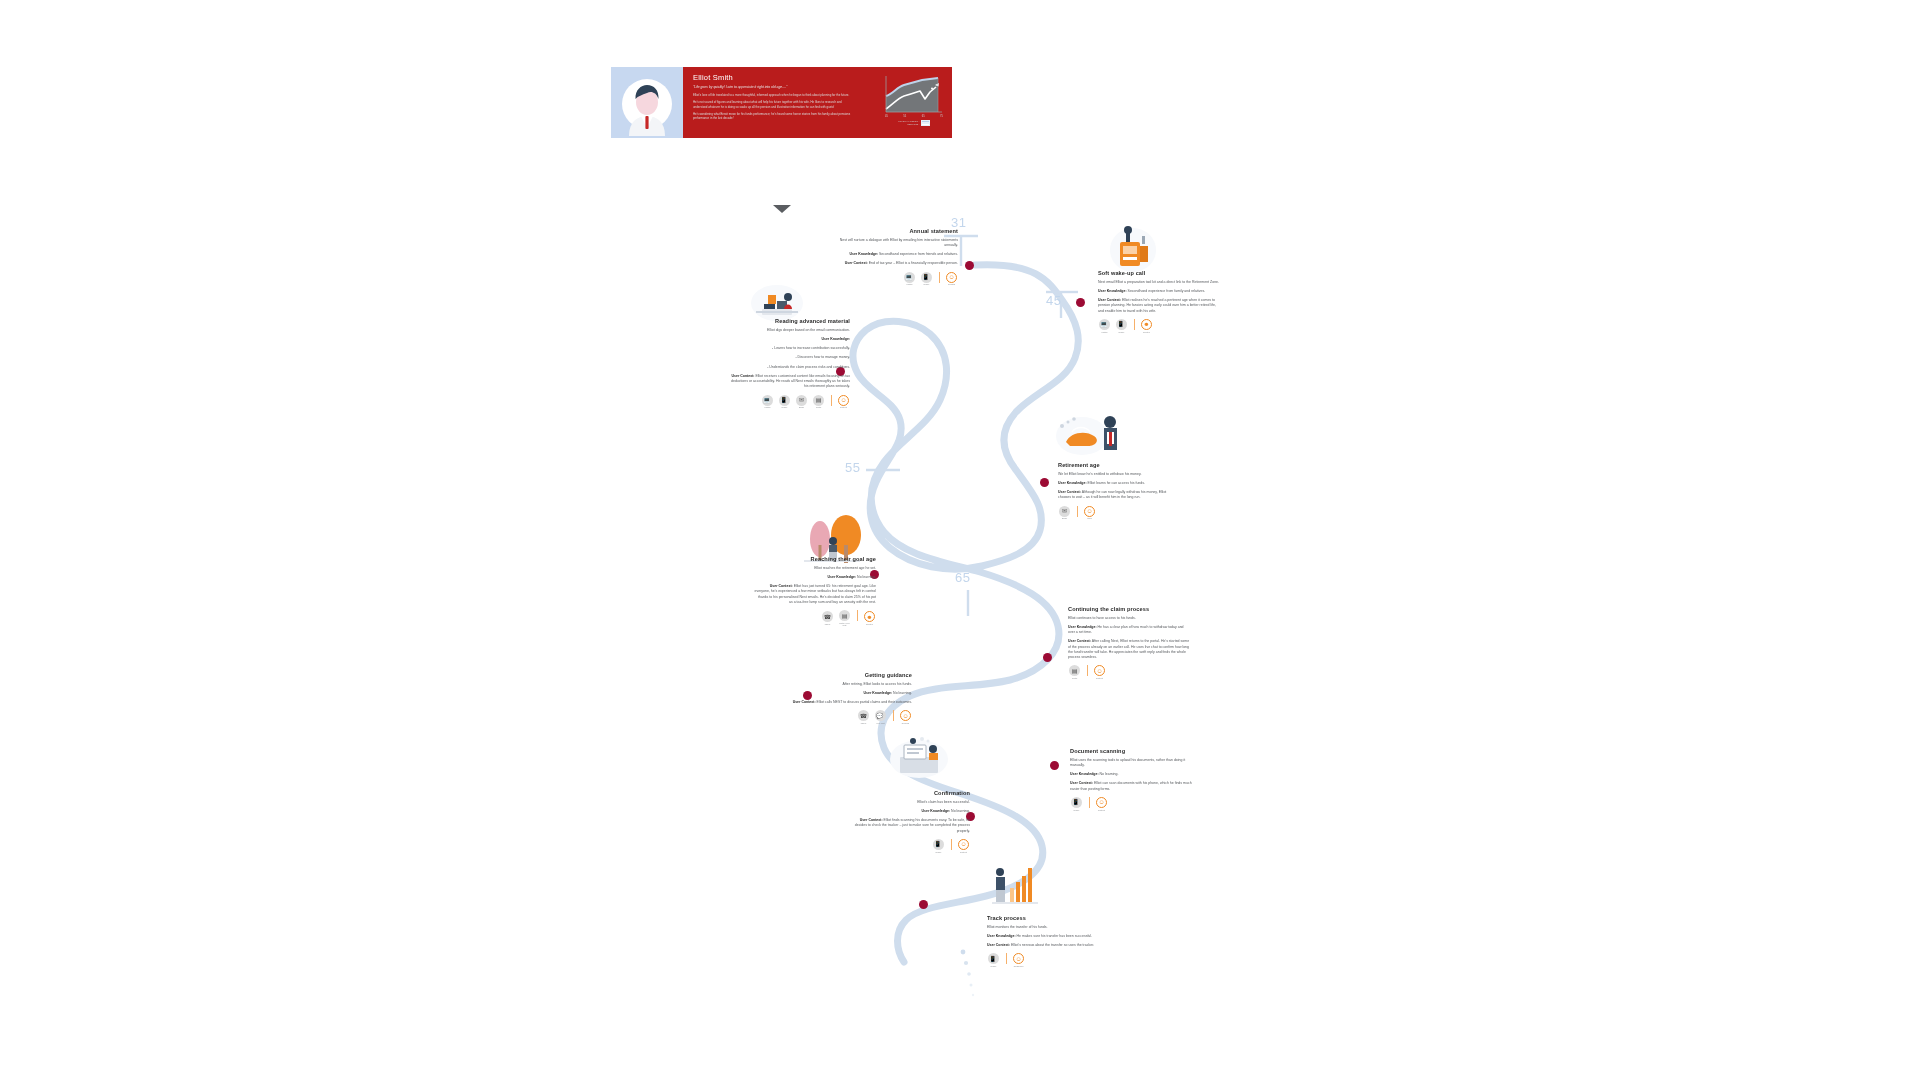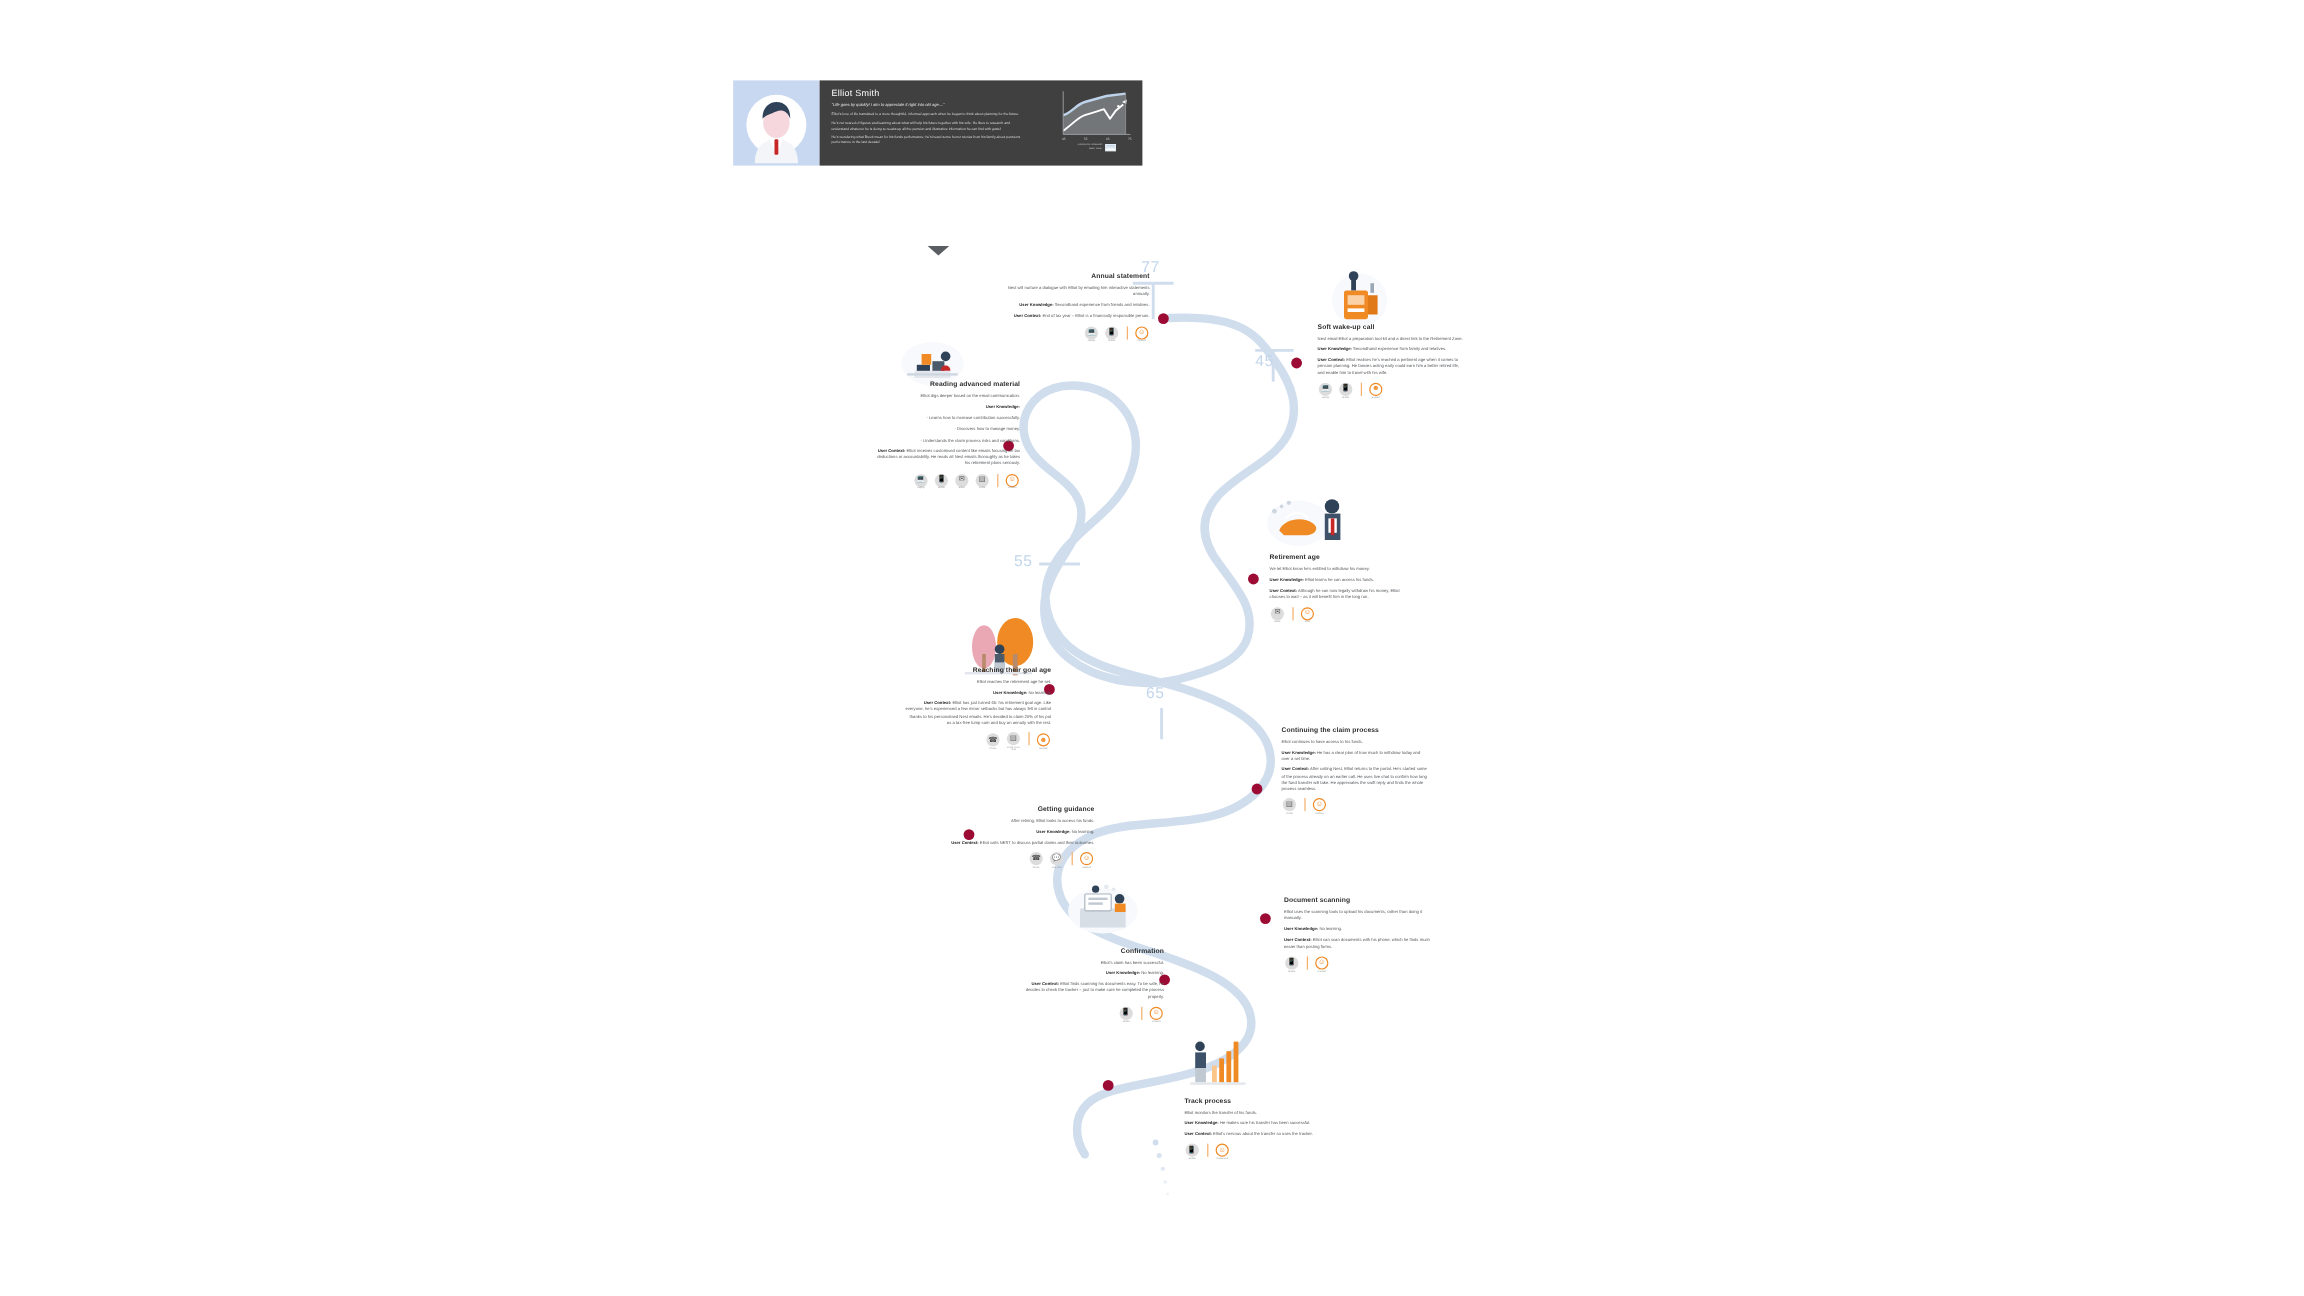--- a/index.html
+++ b/index.html
@@ -10,21 +10,21 @@
     overflow: hidden;
   }
   #canvas { position: relative; width: 1920px; height: 1080px; background: #fff; }
 
   
   .persona { position: absolute; left: 611px; top: 67px; width: 341px; height: 71px; display: flex; }
   .persona-avatar {
     width: 72px; height: 71px; background: #c7d8f0;
     display: flex; align-items: flex-end; justify-content: center; overflow: hidden;
   }
-  .persona-body { flex: 1; background: #404040; padding: 6px 8px 4px 10px; position: relative; }
+  .persona-body { flex: 1; background: #b91c1c; padding: 6px 8px 4px 10px; position: relative; }
   .persona-name { color: #fff; font-size: 7.5px; font-weight: 400; letter-spacing: .2px; margin-bottom: 3px; }
   .persona-quote { color: #e8e8e8; font-size: 3.4px; font-style: italic; margin-bottom: 4px; }
   .persona-para { color: #dcdcdc; font-size: 2.9px; line-height: 1.45; margin-bottom: 3.2px; max-width: 163px; }
   .persona-chart {
     position: absolute; right: 6px; top: 7px; width: 64px; height: 58px;
     display: flex; flex-direction: column; align-items: center;
   }
   .chart-plot { position: relative; width: 60px; height: 40px; }
   .chart-xaxis { display: flex; width: 60px; justify-content: space-between; padding: 1px 1px 0 1px; }
   .chart-xaxis span { font-size: 2.6px; color: #cfcfcf; }
@@ -150,21 +150,21 @@
           <div class="leg-row">
             <span class="leg-label">NEST SIZE :</span>
             <span class="leg-swatch w"></span>
           </div>
         </div>
       </div>
     </div>
     <div class="persona-tail"></div>
   </div>
 
-  <div class="age" style="left:951px; top:215px;">77</div>
+  <div class="age" style="left:951px; top:215px;">31</div>
   <div class="age" style="left:1046px; top:293px;">45</div>
   <div class="age" style="left:845px; top:460px;">55</div>
   <div class="age" style="left:955px; top:570px;">65</div>
 
   <div class="dot" style="left:965px; top:261px;"></div>
   <div class="dot" style="left:1076px; top:298px;"></div>
   <div class="dot" style="left:836px; top:367px;"></div>
   <div class="dot" style="left:1040px; top:478px;"></div>
   <div class="dot" style="left:870px; top:570px;"></div>
   <div class="dot" style="left:1043px; top:653px;"></div>

